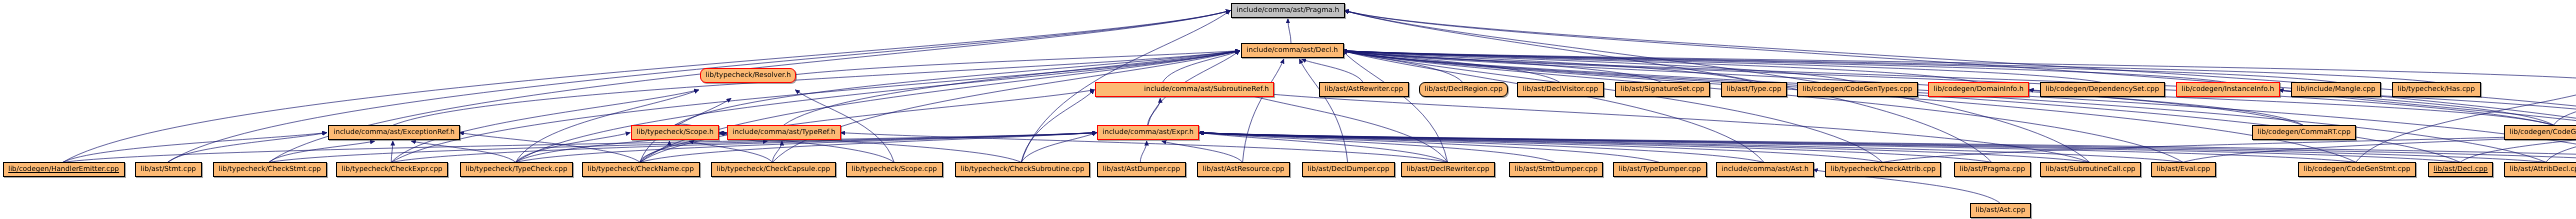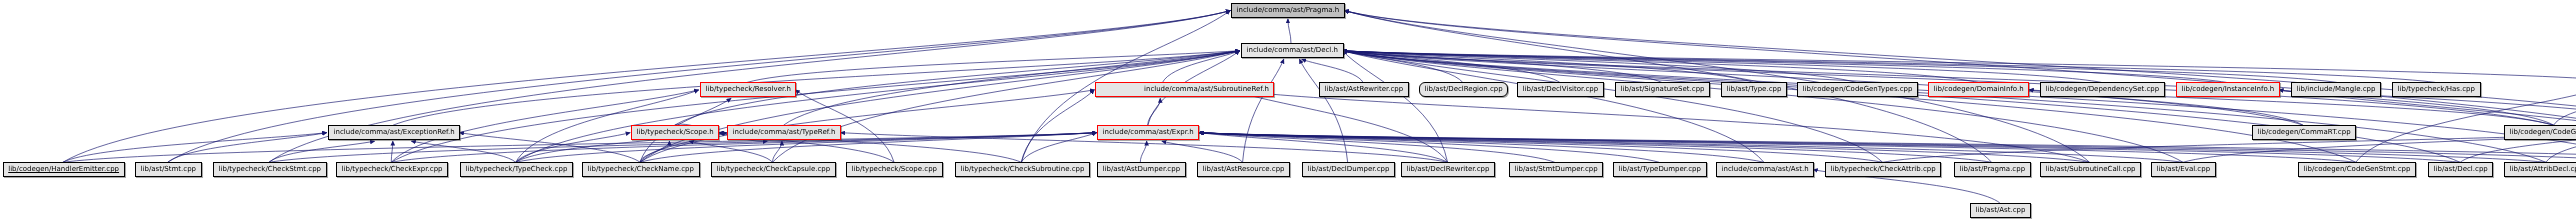--- a/index.html
+++ b/index.html
@@ -10,21 +10,21 @@
     font-family:"DejaVu Sans","Liberation Sans",sans-serif;
     overflow:hidden;
   }
   #edge-layer{position:absolute;left:0;top:0;width:2973px;height:220px;}
   .gnode{
     position:absolute;
     box-sizing:border-box;
     height:15px;
     line-height:9.8px;
     padding:2.1px 4.6px 2.1px 4.6px;
-    background:#e5e5e5;
+    background:#fdba74;
     border:0.5px solid #000000;
     box-shadow:1px 1px 0.5px rgba(60,60,60,0.45);
     font-size:7px;
     color:#000000;
     white-space:nowrap;
     text-align:center;
     cursor:pointer;
   }
   .gnode.red{border:0.7px solid #ff0000;}
   .gnode.root{
@@ -148,21 +148,21 @@
         <path d="M4775.5,315 C4816.24,283.375 5030.125,271.875 5115,257.5" class="edge" stroke="#191970" marker-end="url(#arrow)"></path>
         <path d="M4237.5,315 C4342.8,283.375 4895.625,271.875 5115,257.5" class="edge" stroke="#191970" marker-end="url(#arrow)"></path>
         <path d="M5150,315 C5158.568,292.45 5203.549999999999,284.25 5221.4,274" class="edge" stroke="#191970" marker-end="url(#arrow)"></path>
         <path d="M5391.5,315 C5375.435,292.45 5291.09375,284.25 5257.625,274" class="edge" stroke="#191970" marker-end="url(#arrow)"></path>
         <path d="M3882,394 C3838.56,358.525 3610.5,345.625 3520,329.5" class="edge" stroke="#191970" marker-end="url(#arrow)"></path>
       </g>
   </svg>
   <div id="node-layer">
       <div class="gnode root" style="left: 1231px; top: 3.1px; background: rgb(191, 191, 191);">include/comma/ast/Pragma.h</div>
       <div class="gnode" style="left: 1241px; top: 43px;">include/comma/ast/Decl.h</div>
-      <div class="gnode red" style="left: 700px; top: 82px; border-color: rgb(255, 0, 0);">lib/typecheck/Resolver.h</div>
+      <div class="gnode red" style="left: 700px; top: 68px; border-color: rgb(255, 0, 0); border-radius: 6px;">lib/typecheck/Resolver.h</div>
       <div class="gnode red" style="left: 1095px; top: 82px; border-color: rgb(255, 0, 0); padding-left: 48px;">include/comma/ast/SubroutineRef.h</div>
       <div class="gnode" style="left: 1319px; top: 82px;">lib/ast/AstRewriter.cpp</div>
       <div class="gnode" style="left: 1419px; top: 82px; border-radius: 6px;">lib/ast/DeclRegion.cpp</div>
       <div class="gnode" style="left: 1517px; top: 82px;">lib/ast/DeclVisitor.cpp</div>
       <div class="gnode" style="left: 1615px; top: 82px;">lib/ast/SignatureSet.cpp</div>
       <div class="gnode" style="left: 1721px; top: 82px;">lib/ast/Type.cpp</div>
       <div class="gnode" style="left: 1797px; top: 82px;">lib/codegen/CodeGenTypes.cpp</div>
       <div class="gnode red" style="left: 1928px; top: 82px; border-color: rgb(255, 0, 0);">lib/codegen/DomainInfo.h</div>
       <div class="gnode" style="left: 2040px; top: 82px;">lib/codegen/DependencySet.cpp</div>
       <div class="gnode red" style="left: 2176px; top: 82px; border-color: rgb(255, 0, 0);">lib/codegen/InstanceInfo.h</div>
@@ -188,18 +188,18 @@
       <div class="gnode" style="left: 1302px; top: 162px;">lib/ast/DeclDumper.cpp</div>
       <div class="gnode" style="left: 1401px; top: 162px;">lib/ast/DeclRewriter.cpp</div>
       <div class="gnode" style="left: 1509px; top: 162px;">lib/ast/StmtDumper.cpp</div>
       <div class="gnode" style="left: 1613px; top: 162px;">lib/ast/TypeDumper.cpp</div>
       <div class="gnode" style="left: 1716px; top: 162px;">include/comma/ast/Ast.h</div>
       <div class="gnode" style="left: 1825px; top: 162px;">lib/typecheck/CheckAttrib.cpp</div>
       <div class="gnode" style="left: 1954px; top: 162px;">lib/ast/Pragma.cpp</div>
       <div class="gnode" style="left: 2040px; top: 162px;">lib/ast/SubroutineCall.cpp</div>
       <div class="gnode" style="left: 2151px; top: 162px;">lib/ast/Eval.cpp</div>
       <div class="gnode" style="left: 2298px; top: 162px;">lib/codegen/CodeGenStmt.cpp</div>
-      <div class="gnode" style="left: 2428px; top: 162px;">lib/ast/Decl.cpp</div>
+      <div class="gnode" style="left: 2428px; top: 162px; text-decoration: underline;">lib/ast/Decl.cpp</div>
       <div class="gnode" style="left: 2504px; top: 162px;">lib/ast/AttribDecl.cpp</div>
       <div class="gnode" style="left: 1970px; top: 203px;">lib/ast/Ast.cpp</div>
     </div>
 </div>
 
 
 </body></html>

